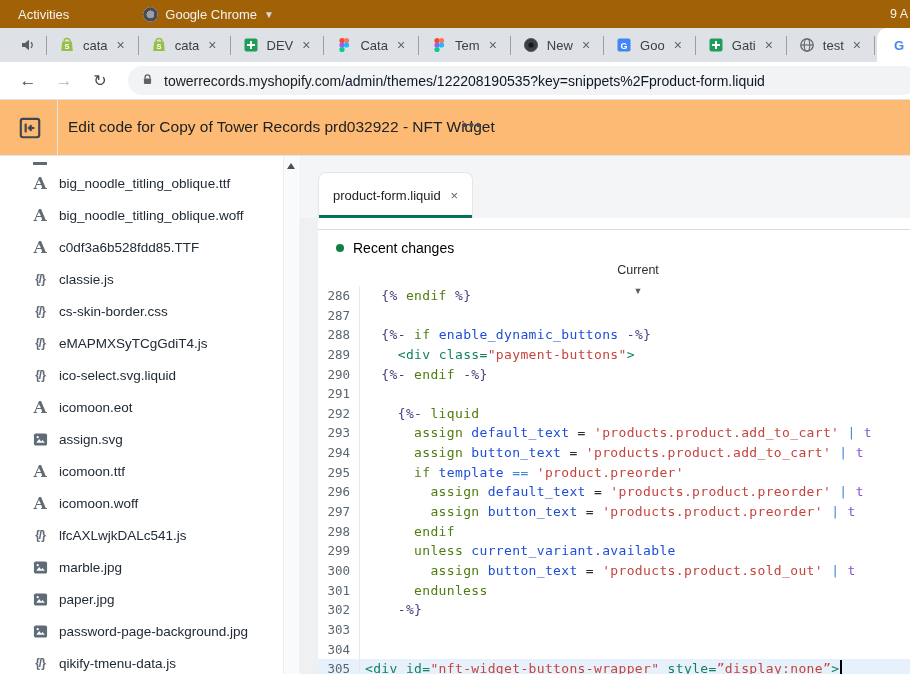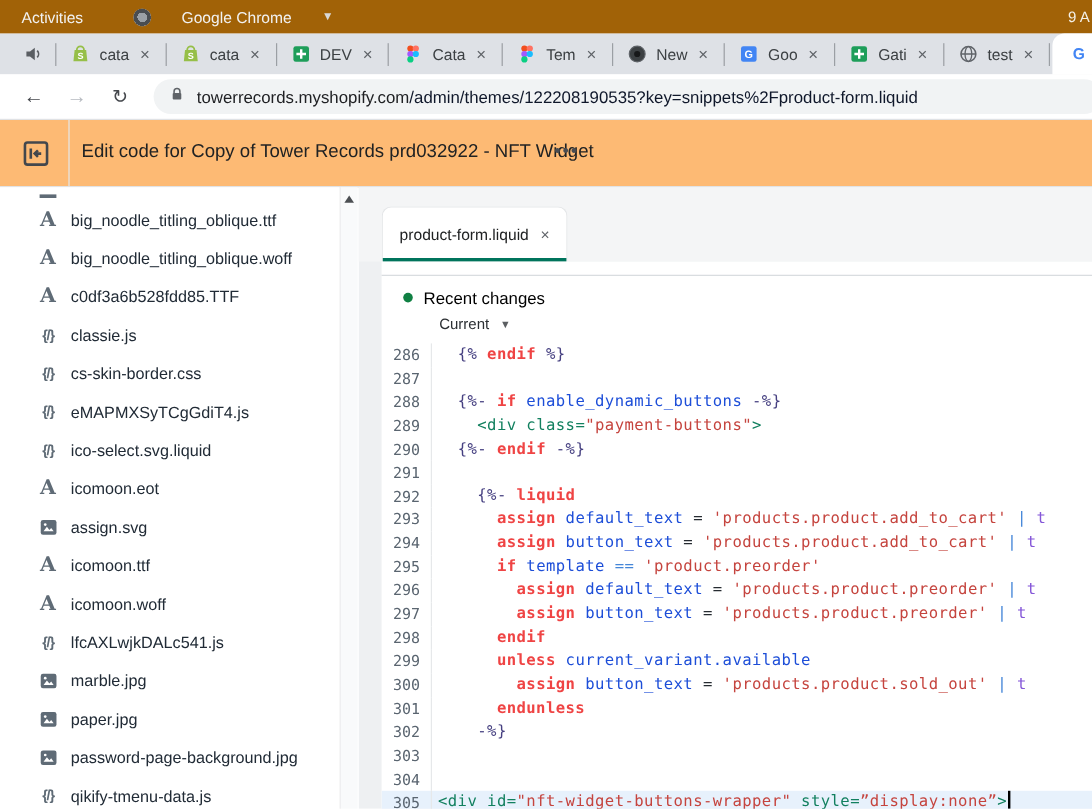--- a/index.html
+++ b/index.html
@@ -3,21 +3,21 @@
 <meta charset="utf-8">
 <style>
   html,body{margin:0;padding:0;width:910px;height:674px;overflow:hidden;
     font-family:"Liberation Sans",sans-serif;background:#fff;position:relative;}
   *{box-sizing:border-box;}
 
   
   .topbar{position:absolute;left:0;top:0;width:910px;height:28px;background:#a16207;
     color:#f2f2f2;display:flex;align-items:center;font-size:13px;}
   .topbar .activities{margin-left:12px;padding:0 6px;cursor:pointer;}
-  .appmenu{display:flex;align-items:center;gap:25px;margin-left:36px;cursor:pointer;}
+  .appmenu{display:flex;align-items:center;gap:7px;margin-left:68px;cursor:pointer;}
   .chrome-ico{width:15px;height:15px;border-radius:50%;
     background:radial-gradient(circle at 50% 50%, #9aa0a6 0 4px, #494d51 4px 7px, #7d8187 7px);}
   .caret-down{font-size:10px;color:#d8d8d8;}
   .clock{position:absolute;right:-6px;top:0;height:28px;line-height:28px;width:26px;
     overflow:hidden;white-space:nowrap;font-size:12.5px;color:#f5f1e8;}
 
   
   .tabstrip{position:absolute;left:0;top:28px;width:910px;height:34px;background:#dee1e6;
     display:flex;align-items:center;}
   .audio-ind{margin:0 10px 0 20px;display:flex;align-items:center;}
@@ -72,32 +72,32 @@
   .etab .elabel{font-size:13px;color:#202223;flex:1;}
   .etab .eclose{color:#5f6368;font-size:13px;cursor:pointer;}
   .etab .greenline{position:absolute;left:0;bottom:0;width:100%;height:3px;background:#00745c;}
   .whiteband{position:absolute;left:19px;top:62px;width:592px;height:11px;background:#fff;}
   .panel{position:absolute;left:19px;top:73px;width:592px;height:445px;background:#fff;
     border-top:1px solid #d9dde0;}
   .recent{padding:10px 0 0 18px;height:56px;}
   .recent .dotline{display:flex;align-items:center;gap:9px;}
   .recent .gdot{width:8px;height:8px;border-radius:50%;background:#108043;flex:none;}
   .recent .rlabel{font-size:14px;color:#000000;}
-  .recent .verline{margin:7px 0 0 30px;display:flex;align-items:center;gap:9px;cursor:pointer;}
+  .recent .verline{margin:7px 0 0 30px;display:flex;align-items:center;gap:9px;cursor:pointer;flex-direction:column;}
   .recent .vlabel{font-size:12.5px;color:#2b2f33;}
   .recent .vcaret{font-size:9px;color:#5c5f62;}
 
   .codewrap{position:absolute;left:0;top:56px;width:592px;height:389px;overflow:hidden;
     font-family:"DejaVu Sans Mono","Liberation Mono",monospace;}
   .crow{display:flex;height:19.65px;line-height:19.65px;white-space:pre;}
   .crow.hl{background:#e7f1fc;}
   .gut{width:42px;flex:none;text-align:right;padding-right:9px;font-size:12.5px;color:#5a6570;
     border-right:1px solid #e6e8ea;}
   .ccode{padding-left:5px;font-size:13px;letter-spacing:0.35px;}
-  .tk-p{color:#262b31}.tk-d{color:#464081}.tk-k{color:#ef4444;font-weight:bold}
+  .tk-p{color:#262b31}.tk-d{color:#464081}.tk-k{color:#4d7c0f;font-weight:normal}
   .tk-v{color:#1d4ed8}.tk-s{color:#c5443e}.tk-o{color:#4486d8}
   .tk-f{color:#8557d8}.tk-t{color:#12805f}.tk-a{color:#12805f}
   .caret{display:inline-block;width:2px;height:15px;background:#000;vertical-align:-2px;margin-left:1px;}
 </style>
 </head>
 <body>
 
 <div class="topbar">
   <span class="activities">Activities</span>
   <div class="appmenu">

